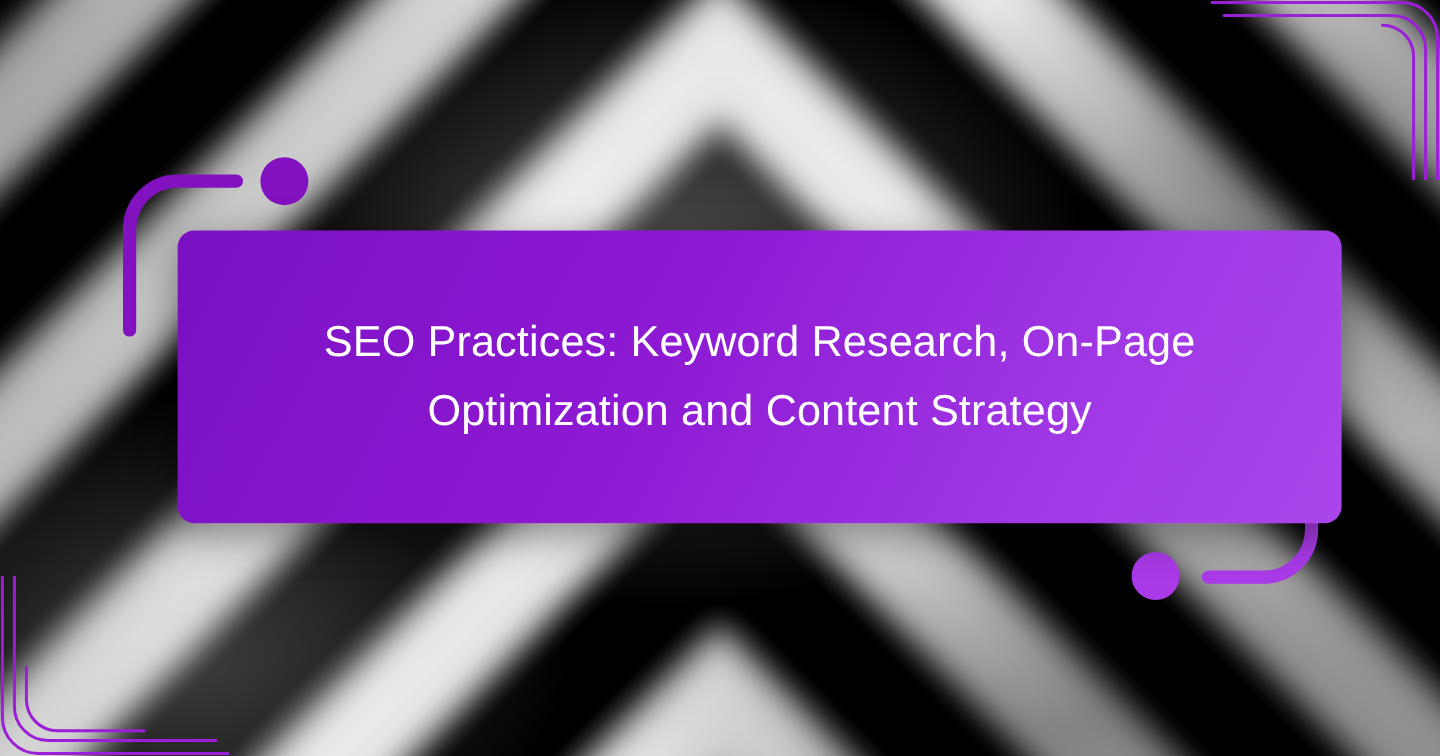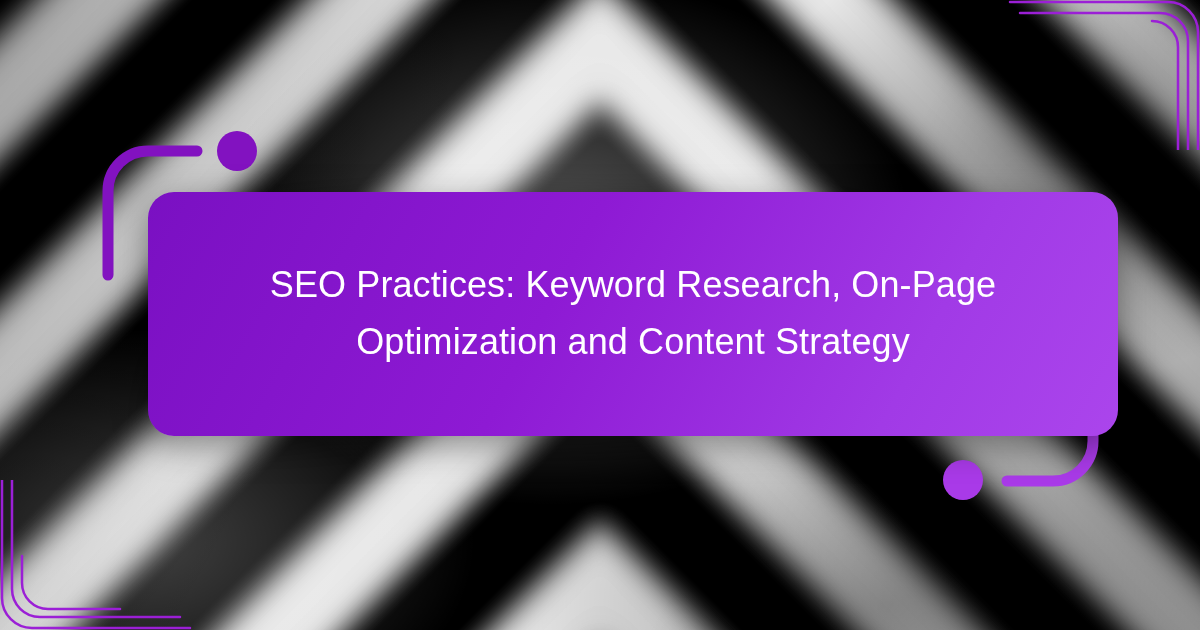--- a/index.html
+++ b/index.html
@@ -124,21 +124,21 @@
   }
 
   
   .card {
     position: absolute;
     z-index: 5;
     left: 148px;
     top: 192px;
     width: 970px;
     height: 244px;
-    border-radius: 26px;
+    border-radius: 14px;
     background: linear-gradient(118deg, #7a10c2 0%, #8e1ad4 42%, #a13ae6 78%, #ab45ec 100%);
     box-shadow: 0 10px 34px rgba(0,0,0,.40);
     display: flex;
     align-items: center;
     justify-content: center;
     box-sizing: border-box;
     padding: 0 75px;
   }
   .card-title {
     margin: 0;

